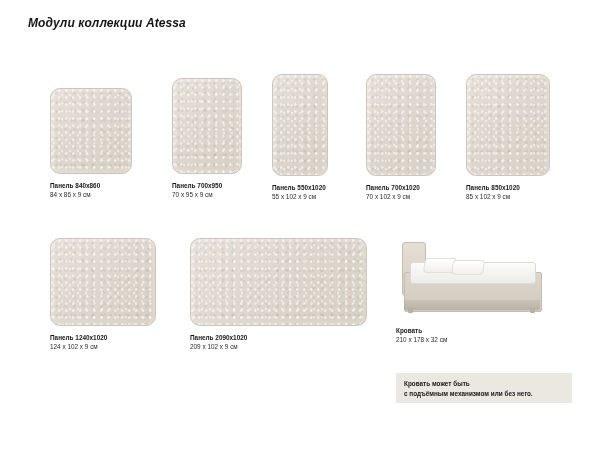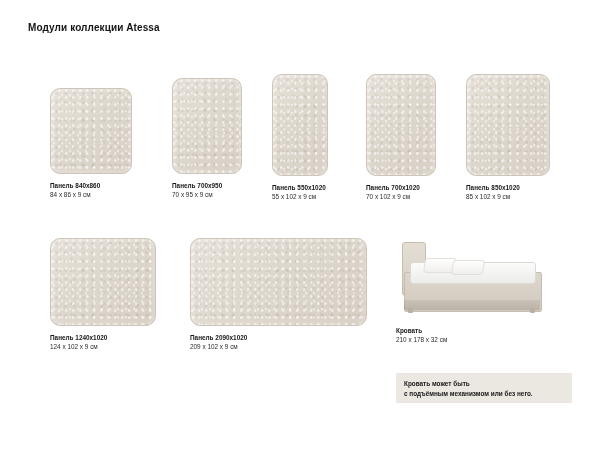--- a/index.html
+++ b/index.html
@@ -17,25 +17,26 @@
   }
   .page {
     position: absolute;
     left: 0; top: 0;
     width: 600px;
     height: 450px;
   }
   .title {
     position: absolute;
     left: 28px;
-    top: 22px;
-    font-size: 10px;
+    top: 16px;
+    font-size: 12px;
     font-weight: bold;
     letter-spacing: 0.1px;
     color: #141414;
+    font-style: italic;
   }
 
   
   .cell {
     position: absolute;
   }
   .swatch {
     
     background:
       radial-gradient(circle at 18% 22%, rgba(255,255,255,0.55) 0 1.1px, rgba(0,0,0,0) 1.6px),

